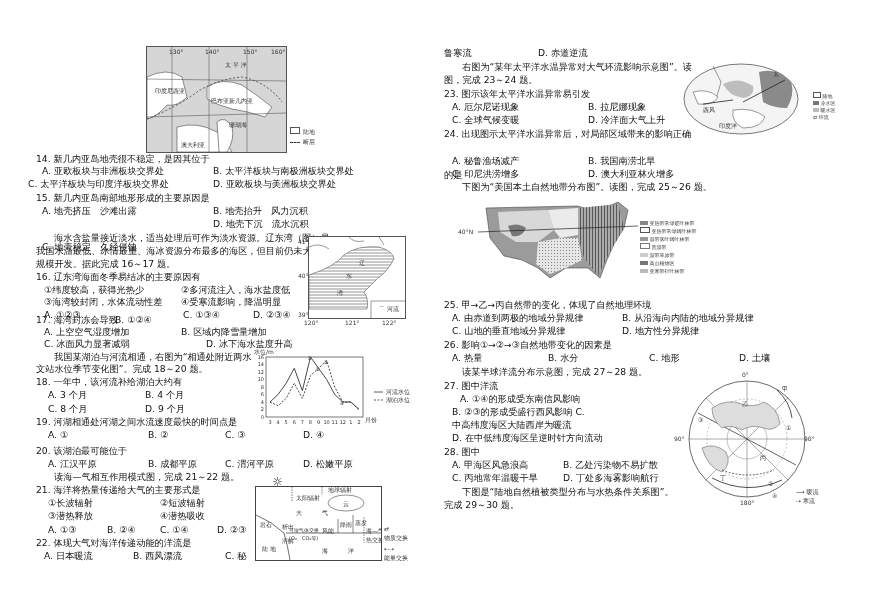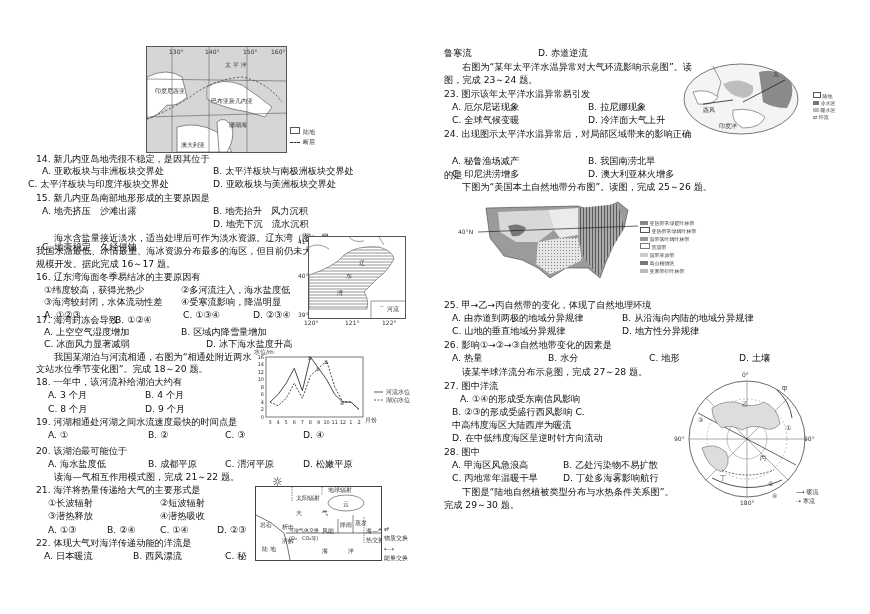--- a/index.html
+++ b/index.html
@@ -155,21 +155,21 @@
 <div class="abs line" style="left:48px;top:403px;">C. 8 个月</div>
 <div class="abs line" style="left:145px;top:403px;">D. 9 个月</div>
 
 <div class="abs line" style="left:36px;top:416px;">19. 河湖相通处河湖之间水流速度最快的时间点是</div>
 <div class="abs line" style="left:48px;top:429px;">A. ①</div>
 <div class="abs line" style="left:148px;top:429px;">B. ②</div>
 <div class="abs line" style="left:225px;top:429px;">C. ③</div>
 <div class="abs line" style="left:303px;top:429px;">D. ④</div>
 
 <div class="abs line" style="left:36px;top:445px;">20. 该湖泊最可能位于</div>
-<div class="abs line" style="left:48px;top:458px;">A. 海水盐度低</div>
+<div class="abs line" style="left:48px;top:458px;">A. 江汉平原</div>
 <div class="abs line" style="left:148px;top:458px;">B. 成都平原</div>
 <div class="abs line" style="left:225px;top:458px;">C. 渭河平原</div>
 <div class="abs line" style="left:303px;top:458px;">D. 松嫩平原</div>
 
 <div class="abs line" style="left:54px;top:471px;">读海—气相互作用模式图，完成 21～22 题。</div>
 
 <div class="abs line" style="left:36px;top:484px;">21. 海洋将热量传递给大气的主要形式是</div>
 <div class="abs line" style="left:48px;top:497px;">①长波辐射</div>
 <div class="abs line" style="left:160px;top:497px;">②短波辐射</div>
 <div class="abs line" style="left:48px;top:510px;">③潜热释放</div>

